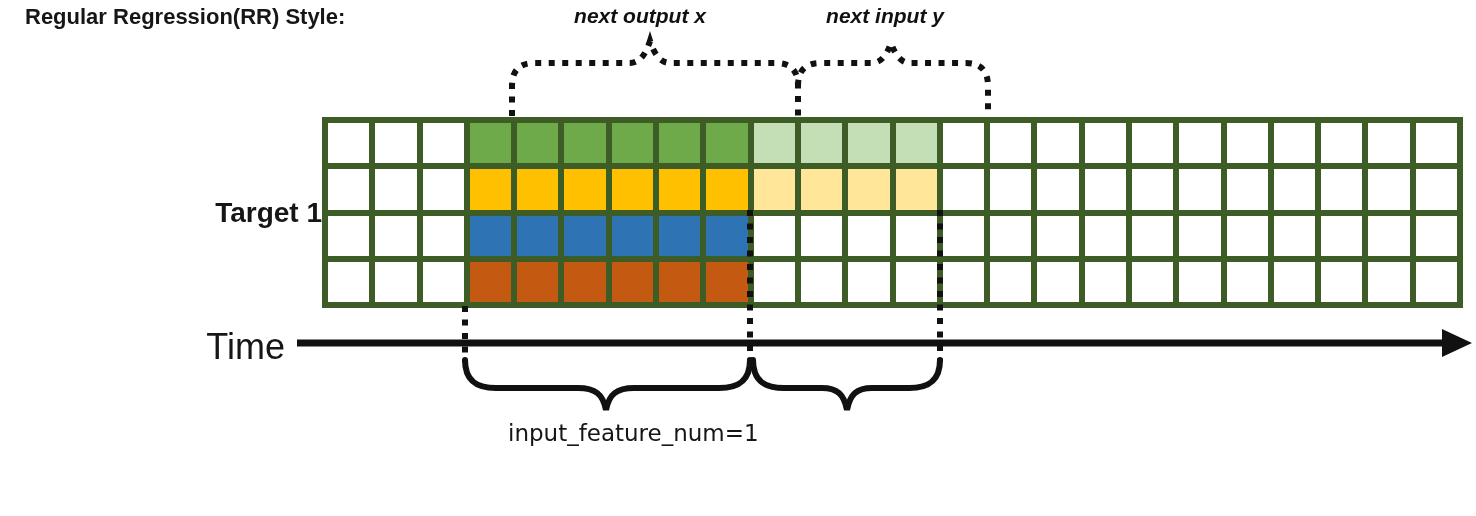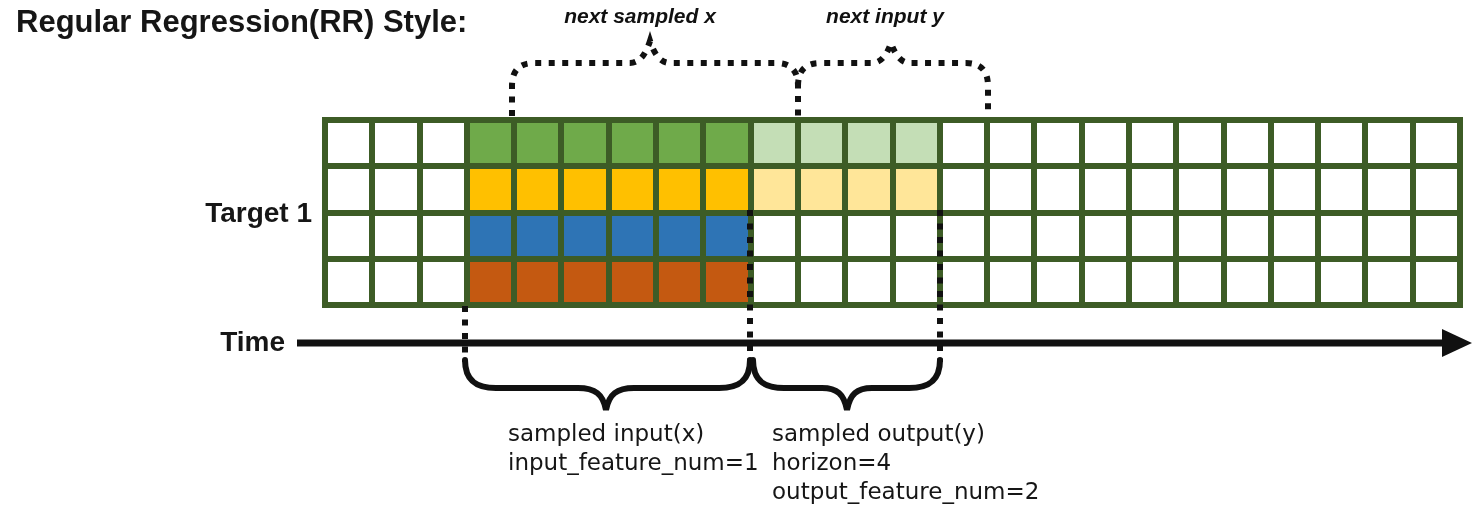--- a/index.html
+++ b/index.html
@@ -1,25 +1,25 @@
 <!DOCTYPE html>
 <html><head>
 <meta charset="utf-8">
 <style>
   html,body{margin:0;padding:0;background:#ffffff;}
   #canvas{
     position:relative;width:1476px;height:516px;background:#ffffff;overflow:hidden;
     font-family:"Liberation Sans",sans-serif;color:#111;
   }
   .title{
-    position:absolute;left:16px;top:4px;font-size:31px;font-weight:bold;color:#161616;
+    position:absolute;left:25px;top:4px;font-size:22px;font-weight:bold;color:#161616;
     white-space:nowrap;
   }
   .row-labels{
-    position:absolute;left:0;top:117px;width:312px;height:191px;
+    position:absolute;left:10px;top:117px;width:312px;height:191px;
     display:flex;flex-direction:row;
   }
   .row-labels .row-label{
     flex:1;display:flex;align-items:center;justify-content:flex-end;
     font-size:28px;font-weight:bold;color:#161616;white-space:nowrap;
   }
   .sample-grid{
     position:absolute;left:322px;top:117px;width:1141px;height:191px;
     box-sizing:border-box;padding:6px;gap:6px;
     display:grid;grid-template-columns:repeat(24,1fr);grid-template-rows:repeat(4,1fr);
@@ -27,37 +27,37 @@
   .sample-grid .cell{width:100%;height:100%;}
   .overlay{position:absolute;left:0;top:0;width:1476px;height:516px;pointer-events:none;}
   .brace-label{
     position:absolute;top:4px;transform:translateX(-50%);
     font-size:21px;font-style:italic;font-weight:bold;color:#111;white-space:nowrap;
   }
   .brace-label.x{left:640px;}
   .brace-label.y{left:885px;}
   .time-label{
     position:absolute;left:180px;top:326px;width:105px;text-align:right;
-    font-size:28px;font-weight:bold;color:#161616;
+    font-size:36px;font-weight:normal;color:#161616;
   }
   .anno{
     position:absolute;top:419px;font-size:23px;line-height:29px;color:#161616;
     font-family:"DejaVu Sans","Liberation Sans",sans-serif;white-space:nowrap;
   }
   .anno.input{left:508px;}
   .anno.output{left:772px;}
 </style>
 </head>
 <body>
 
 <div id="canvas">
 
   <div class="title">Regular Regression(RR) Style:</div>
 
-  <div class="brace-label x">next sampled x</div>
+  <div class="brace-label x">next output x</div>
   <div class="brace-label y">next input y</div>
 
   <div class="row-labels">
     <div class="row-label">Target 1</div>
   </div>
 
   <div class="sample-grid" id="sample-grid" style="background: rgb(61, 92, 38);">
       <div class="cell" style="background: rgb(255, 255, 255);"></div>
       <div class="cell" style="background: rgb(255, 255, 255);"></div>
       <div class="cell" style="background: rgb(255, 255, 255);"></div>
@@ -170,23 +170,17 @@
     <polygon points="1442,329 1472,343 1442,357" fill="#111"></polygon>
 
     <path d="M 465 360 C 465 382 478 388 496 388 L 578 388 C 595 388 603 394 606 410 C 609 394 617 388 634 388 L 719 388 C 737 388 750 382 750 360" fill="none" stroke="#111" stroke-width="6" stroke-linecap="round"></path>
 
     <path d="M 753 360 C 753 382 766 388 784 388 L 822 388 C 837 388 844 394 847 410 C 850 394 857 388 872 388 L 909 388 C 927 388 940 382 940 360" fill="none" stroke="#111" stroke-width="6" stroke-linecap="round"></path>
   </svg>
 
   <div class="time-label">Time</div>
 
   <div class="anno input">
-    <div>sampled input(x)</div>
     <div>input_feature_num=1</div>
   </div>
 
-  <div class="anno output">
-    <div>sampled output(y)</div>
-    <div>horizon=4</div>
-    <div>output_feature_num=2</div>
-  </div>
 
 </div>
 
 </body></html>

